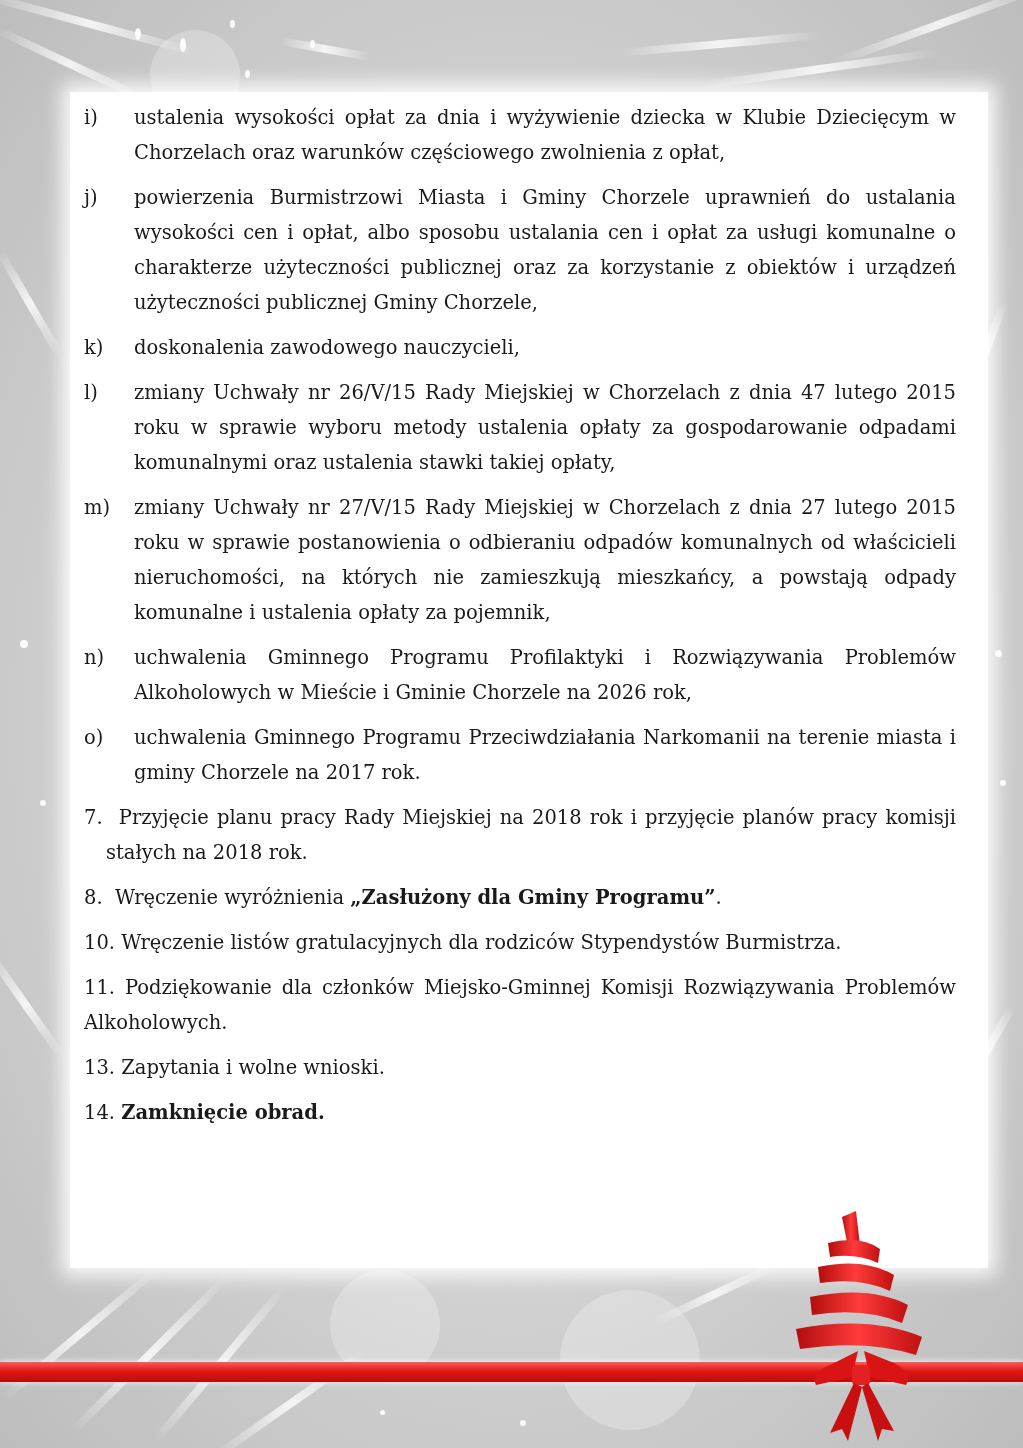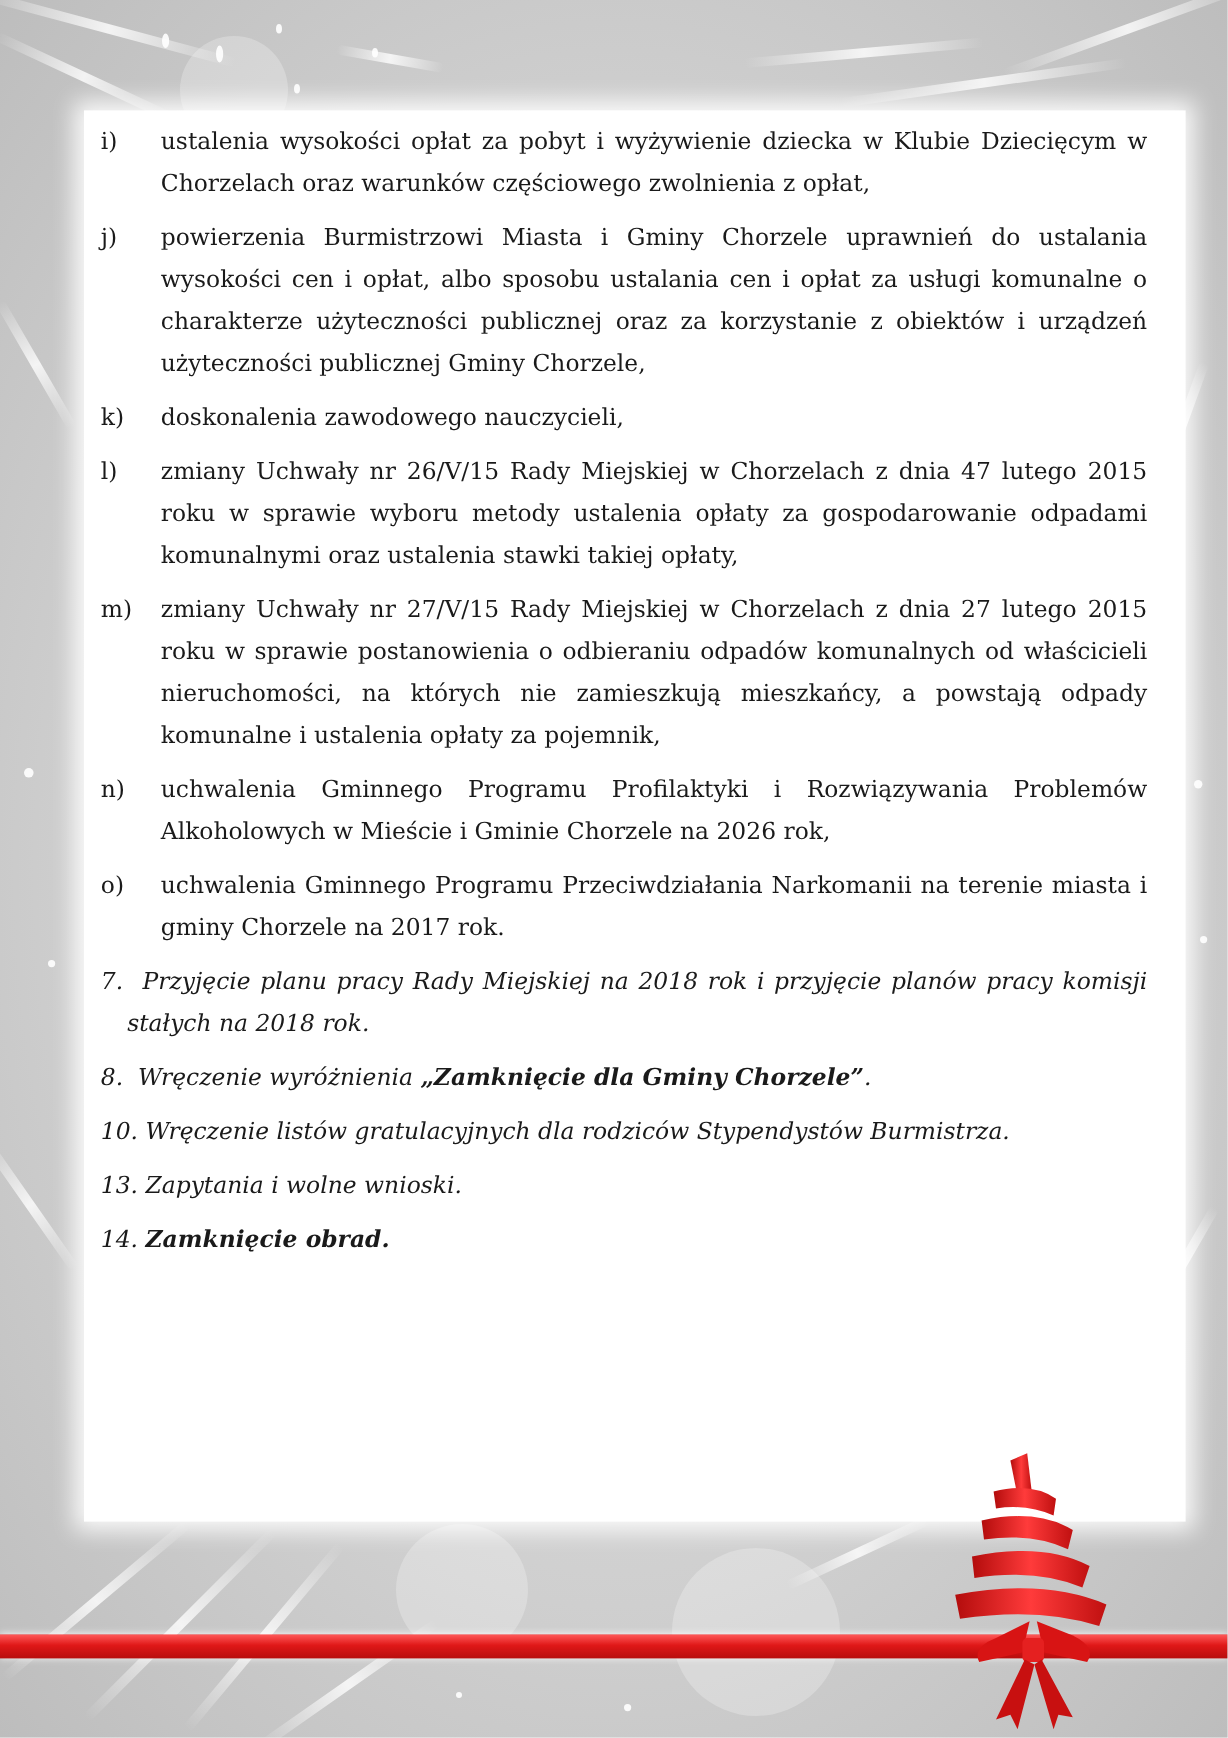--- a/index.html
+++ b/index.html
@@ -20,21 +20,21 @@
 
   .page {
     position: absolute; left: 70px; top: 92px; width: 918px; height: 1176px;
     background: #ffffff;
     box-shadow: 0 0 18px 8px rgba(255,255,255,0.9);
   }
   .content { position: absolute; left: 14px; top: 8px; width: 872px; font-size: 19.5px; line-height: 35px; }
   .sub { display: flex; margin-bottom: 10px; }
   .sub .mark { width: 50px; flex: 0 0 50px; }
   .sub .txt { flex: 1; text-align: justify; }
-  .num { margin-bottom: 10px; text-align: justify; font-style: italic; }
+  .num { margin-bottom: 10px; text-align: justify; }
   .num.hang { padding-left: 22px; text-indent: -22px; }
   b { font-weight: bold; }
 
   .ribbon {
     position: absolute; left: 0; top: 1362px; width: 1023px; height: 20px;
     background: linear-gradient(180deg, #ff5a5a 0%, #e01818 45%, #b80d0d 100%);
     box-shadow: 0 0 6px rgba(255,255,255,0.9);
   }
   .tree { position: absolute; left: 770px; top: 1205px; width: 170px; height: 240px; }
 </style>
@@ -70,21 +70,21 @@
   <div class="snow" style="left:995px;top:650px;width:7px;height:7px;"></div>
   <div class="snow" style="left:1000px;top:780px;width:6px;height:6px;"></div>
   <div class="snow" style="left:380px;top:1410px;width:5px;height:5px;"></div>
   <div class="snow" style="left:520px;top:1420px;width:6px;height:6px;"></div>
 </div>
 
 <div class="page">
   <div class="content">
     <div class="sub">
         <span class="mark">i)</span>
-        <span class="txt">ustalenia wysokości opłat za pobyt i wyżywienie dziecka w Klubie Dziecięcym w Chorzelach oraz warunków częściowego zwolnienia z opłat,</span>
+        <span class="txt">ustalenia wysokości opłat za dnia i wyżywienie dziecka w Klubie Dziecięcym w Chorzelach oraz warunków częściowego zwolnienia z opłat,</span>
       </div>
     <div class="sub">
         <span class="mark">j)</span>
         <span class="txt">powierzenia Burmistrzowi Miasta i Gminy Chorzele uprawnień do ustalania wysokości cen i opłat, albo sposobu ustalania cen i opłat za usługi komunalne o charakterze użyteczności publicznej oraz za korzystanie z obiektów i urządzeń użyteczności publicznej Gminy Chorzele,</span>
       </div>
     <div class="sub">
         <span class="mark">k)</span>
         <span class="txt">doskonalenia zawodowego nauczycieli,</span>
       </div>
     <div class="sub">
@@ -98,22 +98,23 @@
     <div class="sub">
         <span class="mark">n)</span>
         <span class="txt">uchwalenia Gminnego Programu Profilaktyki i Rozwiązywania Problemów Alkoholowych w  Mieście i Gminie  Chorzele na 2026 rok,</span>
       </div>
     <div class="sub">
         <span class="mark">o)</span>
         <span class="txt">uchwalenia  Gminnego Programu Przeciwdziałania Narkomanii  na terenie  miasta i gminy Chorzele na 2017 rok.</span>
       </div>
 
     <div class="num hang"><span>7.</span>&nbsp; <span>Przyjęcie planu pracy Rady Miejskiej na 2018 rok i przyjęcie planów pracy komisji stałych na  2018 rok.</span></div>
-    <div class="num"><span>8.</span>&nbsp; <span>Wręczenie wyróżnienia </span><b>„Zamknięcie dla Gminy Chorzele”</b><span>.</span></div>
+    <div class="num"><span>8.</span>&nbsp; <span>Wręczenie wyróżnienia </span><b>„Zasłużony dla Gminy Programu”</b><span>.</span></div>
     <div class="num"><span>10.</span> <span>Wręczenie listów gratulacyjnych dla rodziców Stypendystów Burmistrza.</span></div>
+    <div class="num"><span>11.</span> <span>Podziękowanie dla członków Miejsko-Gminnej Komisji Rozwiązywania Problemów Alkoholowych.</span></div>
     <div class="num"><span>13.</span> <span> Zapytania i wolne wnioski.</span></div>
     <div class="num"><span>14.</span> <b>Zamknięcie obrad.</b></div>
   </div>
 </div>
 
 <div class="ribbon"></div>
 
 <svg class="tree" viewBox="0 0 170 240">
   <defs>
     <linearGradient id="rg" x1="0" y1="0" x2="1" y2="0">

